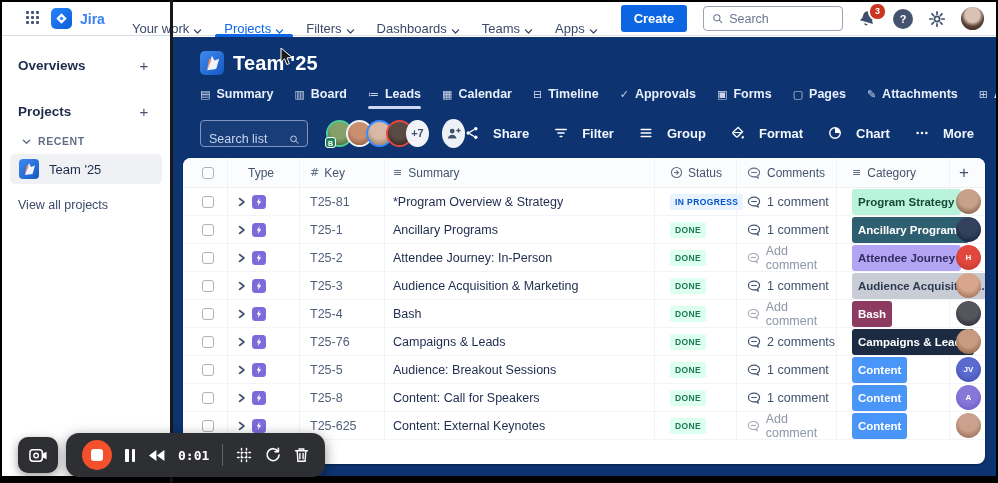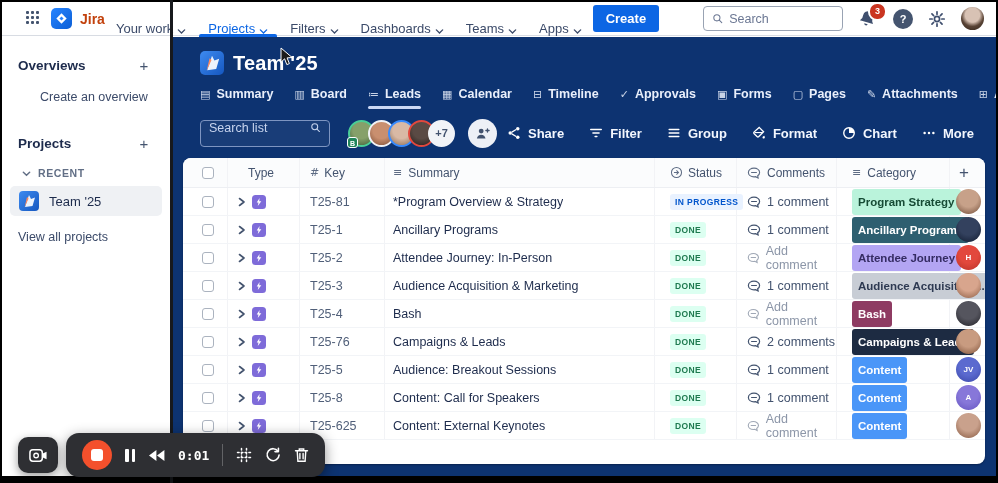--- a/index.html
+++ b/index.html
@@ -6,26 +6,26 @@
 body{background:#e8e8e8;font-family:"Liberation Sans",sans-serif}
 .frame{position:relative;width:998px;height:483px;background:#000;overflow:hidden;-webkit-font-smoothing:antialiased}
 .screen{position:absolute;left:2px;top:2px;right:2px;bottom:7px;background:#fff}
 svg{display:block}
 
 
 .topnav{position:absolute;left:2px;top:2px;right:2px;height:34px;background:#fff;border-bottom:1px solid #D8DCE3;display:flex;align-items:center;padding:0 12px;z-index:10}
 .appgrid{display:grid;grid-template-columns:repeat(3,5px);grid-auto-rows:5px;gap:0;margin:0 10px 0 12px}
 .appgrid i{width:3px;height:3px;border-radius:1px;background:#44546F}
 .jira-logo{width:21px;height:21px;border-radius:5px;background:linear-gradient(135deg,#2684FF,#0C5FD6);display:flex;align-items:center;justify-content:center;margin-right:8px}
-.jira-name{font-size:14px;font-weight:700;color:#c2410c;}
+.jira-name{font-size:14px;font-weight:700;color:#3b82f6;margin-right:16px}
 .nav-item{display:flex;align-items:flex-end;gap:4px;height:34px;padding:0 11px;font-size:13px;font-weight:500;color:#3B4A69;position:relative;cursor:pointer;white-space:nowrap}
 .nav-item.active{color:#0C66E4}
 .nav-item.active::after{content:'';position:absolute;left:2px;right:2px;bottom:-1px;height:3px;background:#0C66E4;border-radius:2px 2px 0 0}
 .nav-item .chev{margin-top:1px}
-.create-btn{margin-left:0;background:#0C66E4;color:#fff;border:none;border-radius:3px;font-family:inherit;font-size:13px;font-weight:700;padding:6px 13px;cursor:pointer}
+.create-btn{margin-left:12px;background:#0C66E4;color:#fff;border:none;border-radius:3px;font-family:inherit;font-size:13px;font-weight:700;padding:6px 13px;cursor:pointer}
 .nav-right{margin-left:auto;display:flex;align-items:center;gap:15px}
 .top-search{width:140px;height:25px;border:1px solid #99A3B3;border-radius:4px;display:flex;align-items:center;gap:6px;padding:0 8px;color:#6B7793}
 .top-search input{border:none;outline:none;width:100%;font-family:inherit;font-size:12.5px;color:#344563;background:transparent}
 .top-search input::placeholder{color:#6B7793}
 .bell-wrap{position:relative;width:20px;height:20px}
 .badge{position:absolute;top:-7px;right:-9px;background:#CA3521;color:#fff;font-size:9px;font-weight:700;line-height:1;padding:3px 5px;border-radius:9px;border:2px solid #fff}
 .help-circle{width:20px;height:20px;border-radius:50%;background:#44546F;color:#fff;font-size:11px;font-weight:700;display:flex;align-items:center;justify-content:center}
 .user-avatar{width:23px;height:23px;border-radius:50%;background:radial-gradient(circle at 50% 35%,#D8C2B4 0 38%,#5A4436 60%,#2E2218 100%)}
 
 
@@ -46,31 +46,31 @@
 
 .panel{position:absolute;left:173px;top:37px;right:2px;bottom:7px;background:#0D3371;overflow:hidden;z-index:4}
 .title-row{display:flex;align-items:center;gap:9px;padding:14px 0 0 27px}
 .title-ico{width:24px;height:24px;border-radius:5px;background:linear-gradient(135deg,#3E8BF0,#1557C0);position:relative;overflow:hidden;flex:none}
 .page-title{font-size:20px;font-weight:700;color:#fff;letter-spacing:.2px}
 .tabs{display:flex;gap:21px;padding:12px 0 0 27px;white-space:nowrap;overflow:hidden}
 .tab{display:flex;align-items:center;gap:6px;color:#E9EFFB;font-size:12.5px;font-weight:700;padding-bottom:8px;position:relative;cursor:pointer;flex:none}
 .tab .g{font-family:"DejaVu Sans",sans-serif;font-size:11px;font-weight:400;opacity:.85;line-height:1}
 .tab.active::after{content:'';position:absolute;left:0;right:0;bottom:0;height:3px;background:#CBD9F5;border-radius:2px}
 .listbar{display:flex;align-items:center;padding:8px 22px 0 27px;height:40px}
-.searchlist{width:130px;height:27px;border:1.5px solid #7E95C1;border-radius:4px;background:rgba(255,255,255,.05);display:flex;align-items:flex-start;padding:0 8px;gap:8px;color:#C7D4EE}
+.searchlist{width:130px;height:27px;border:1.5px solid #7E95C1;border-radius:4px;background:rgba(255,255,255,.05);display:flex;align-items:flex-end;padding:0 8px;gap:8px;color:#C7D4EE}
 .searchlist input{border:none;outline:none;background:transparent;width:100%;font-family:inherit;font-size:12.5px;color:#E7EEFB}
 .searchlist input::placeholder{color:#C7D4EE}
 .avstack{display:flex;align-items:center;margin-left:18px}
 .av{width:27px;height:27px;border-radius:50%;border:2px solid #fff;position:relative;flex:none}
 .av+.av,.av-more{margin-left:-7px}
 .av-badge{position:absolute;left:-3px;bottom:-3px;min-width:11px;height:11px;border-radius:3px;background:#1F845A;color:#fff;font-size:7px;font-weight:700;line-height:11px;text-align:center;border:1.5px solid #fff;padding:0 1px}
 .av-more{width:27px;height:27px;border-radius:50%;background:#F1F3F7;color:#42526E;font-size:11px;font-weight:700;display:flex;align-items:center;justify-content:center;border:2px solid #F1F3F7;position:relative}
 .av-add{width:29px;height:29px;border-radius:50%;background:#EDF0F6;margin-left:13px;display:flex;align-items:center;justify-content:center;cursor:pointer}
 .lb-actions{margin-left:auto;display:flex;align-items:center;gap:25px}
-.lb-btn{display:flex;gap:7px;color:#F3F7FE;font-size:13px;font-weight:700;cursor:pointer;background:none;border:none;font-family:inherit}
+.lb-btn{display:flex;gap:14px;color:#F3F7FE;font-size:13px;font-weight:700;cursor:pointer;background:none;border:none;font-family:inherit}
 
 
 .card{position:absolute;left:10px;right:11px;top:121px;height:306px;background:#fff;border-radius:8px;overflow:hidden;box-shadow:0 1px 2px rgba(0,10,30,.4)}
 .thead{display:flex;align-items:center;height:30px;border-bottom:1px solid #EDEFF3;background:#FBFCFD;color:#44546F;font-size:12px}
 .cell{display:flex;align-items:center;height:100%;flex:none}
 .c-check{width:45px;padding-left:19px}
 .c-type{width:72px;padding-left:10px;gap:6px}
 .thead .c-type{padding-left:20px}
 .c-key{width:85px;padding-left:10px;gap:5px}
 .c-summary{width:270px;padding-left:8px;gap:6px}
@@ -199,21 +199,20 @@
       </span>
       <span class="user-avatar"></span>
     </div>
   </header>
 
   <aside class="sidebar">
     <div class="sb-head">
       <span>Overviews</span>
       <span class="sb-plus">+</span>
     </div>
-    <div class="sb-link">Create an overview</div>
     <div class="sb-space"></div>
     <div class="sb-head">
       <span>Projects</span>
       <span class="sb-plus">+</span>
     </div>
     <div class="sb-recent">
       <svg width="9" height="9" viewBox="0 0 10 10">
           <path d="M1.5 3.5L5 7l3.5-3.5" fill="none" stroke="#626F86" stroke-width="1.6" stroke-linecap="round"></path>
         </svg>
       <span>RECENT</span>

